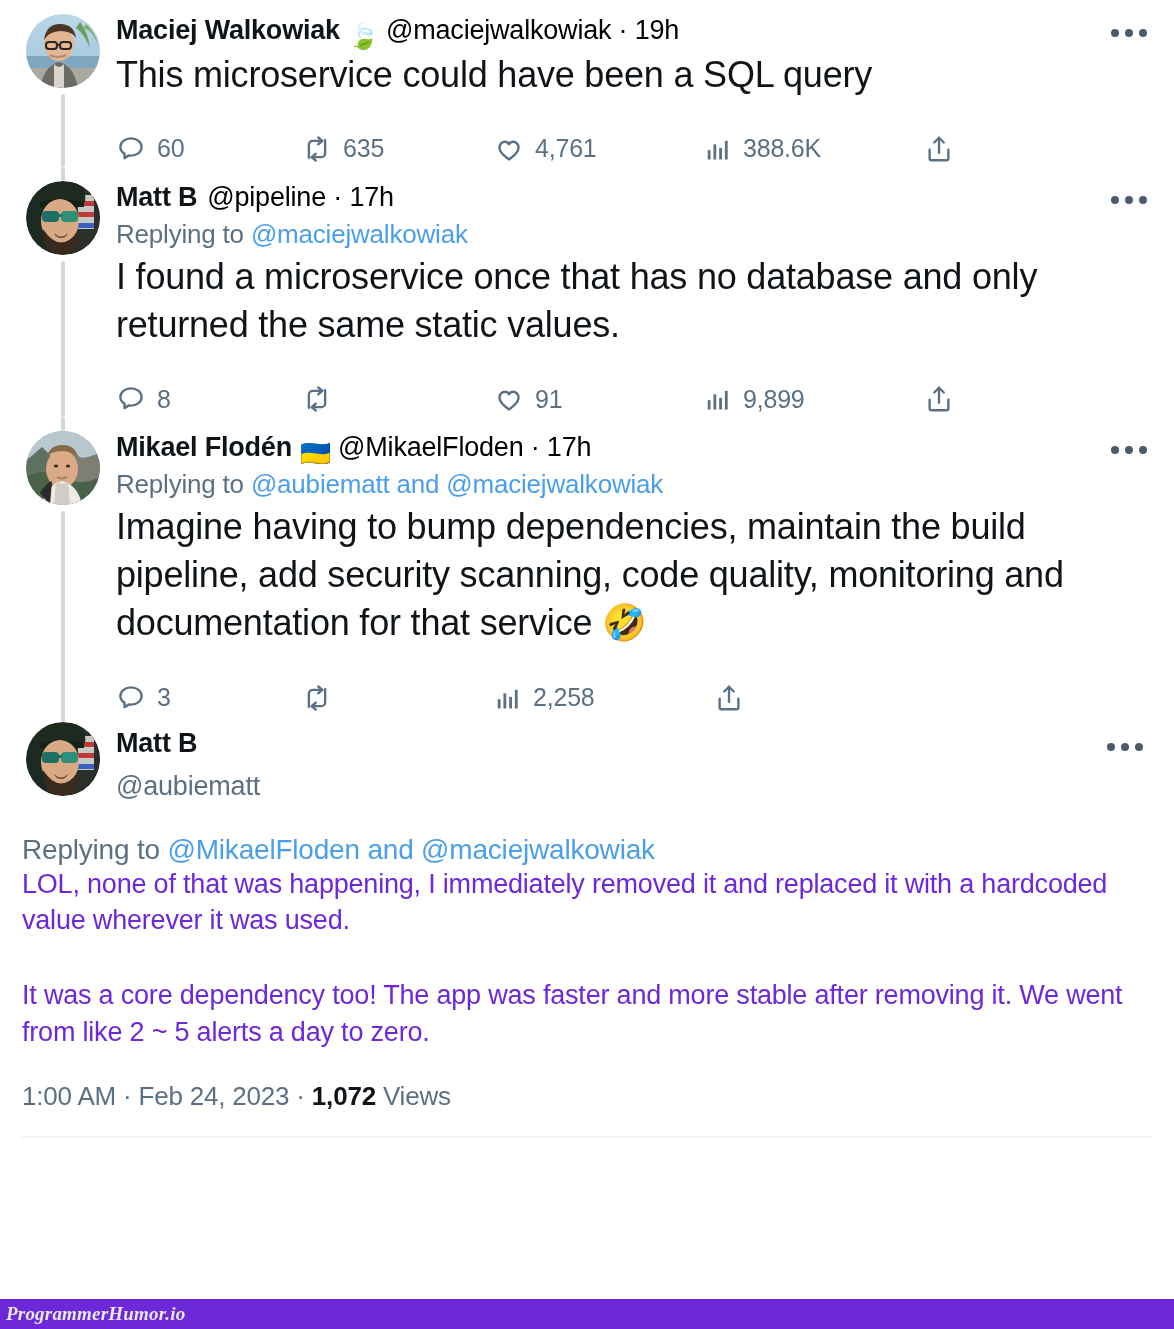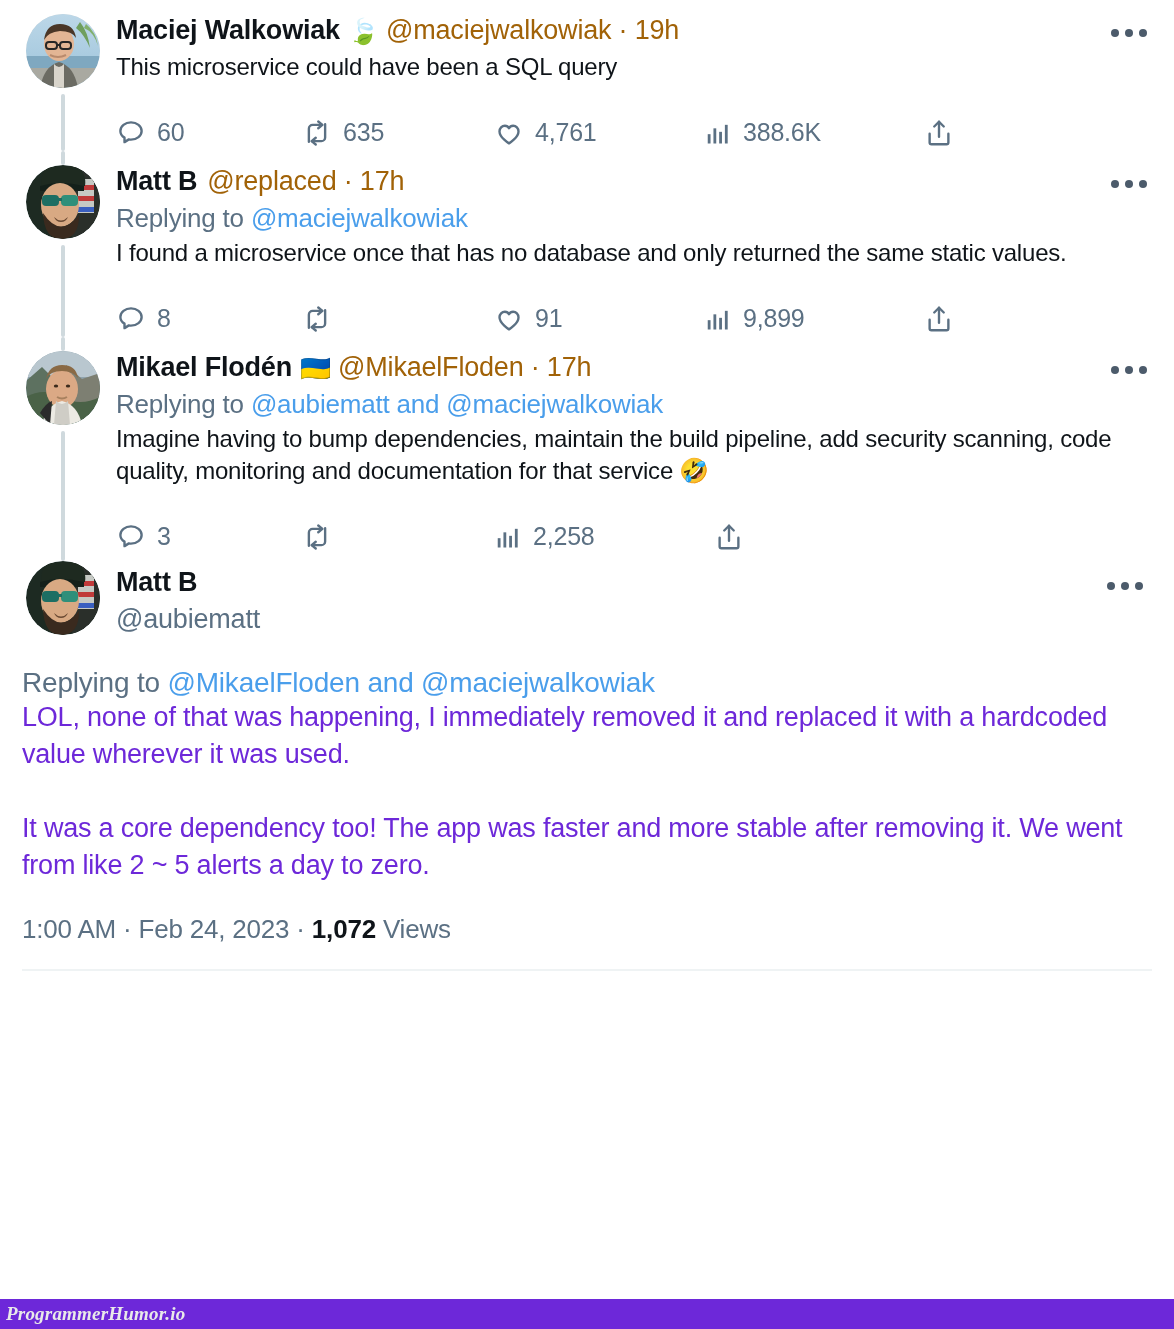--- a/index.html
+++ b/index.html
@@ -65,41 +65,41 @@
 
   .body-col {
     flex: 1 1 auto;
     padding-left: 12px;
     padding-right: 0;
     min-width: 0;
   }
 
   .name-row {
     display: flex;
-    align-items: center;
+    align-items: flex-end;
     position: relative;
     line-height: 1.25;
   }
   .display-name {
     font-weight: 700;
     font-size: 27px;
     color: #0f1419;
     letter-spacing: -0.2px;
     white-space: nowrap;
   }
   .name-emoji {
     font-size: 25px;
     margin: 0 7px 0 8px;
     line-height: 1;
     position: relative;
     top: 1px;
   }
   .handle-time {
     font-size: 27px;
-    color: #a16207;
+    color: #000000;
     letter-spacing: -0.2px;
     white-space: nowrap;
   }
   .more-btn {
     position: absolute;
     right: 0;
     top: 4px;
     width: 54px;
     height: 30px;
     display: flex;
@@ -117,21 +117,21 @@
 
   .replying {
     font-size: 26px;
     color: #5b7083;
     margin-top: 4px;
     letter-spacing: -0.2px;
   }
   .replying .mention { color: #4a9eeb; margin-top: 9px; }
 
   .tweet-text {
-    font-size: 24px;
+    font-size: 36px;
     line-height: 1.34;
     color: #0f1419;
     margin-top: 3px;
     letter-spacing: -0.2px;
     word-wrap: break-word;
   }
 
   
   .metrics {
     display: flex;
@@ -159,21 +159,21 @@
   
   .main-tweet { padding: 6px 22px 0 22px; position: relative; }
   .main-head { display: flex; align-items: flex-start; position: relative; }
   .main-head .avatar-col { width: 82px; flex: 0 0 82px; }
   .main-names { padding-left: 12px; padding-top: 6px; }
   .main-names .display-name { font-size: 27px; display: block; }
   .main-names .handle {
     font-size: 27px;
     color: #5b7083;
     display: block;
-    margin-top: 6px;
+    margin-top: 12px;
     letter-spacing: -0.2px;
   }
   .main-replying {
     font-size: 28px;
     color: #5b7083;
     margin: 32px 0 0 0;
     letter-spacing: -0.2px;
   }
   .main-replying .mention { color: #4a9eeb; }
   .main-text {
@@ -339,21 +339,21 @@
               <path d="M28 52 q7 7 14 0 q-2 5 -7 5 q-5 0 -7 -5z" fill="#6b4a33"></path>
             </g>
           </svg>
         </div>
         <div class="thread-line"></div>
       </div>
 
       <div class="body-col">
         <div class="name-row">
           <span class="display-name">Matt B</span>
-          <span class="handle-time" style="margin-left:10px">@replaced · 17h</span>
+          <span class="handle-time" style="margin-left:10px">@pipeline · 17h</span>
           <div class="more-btn">
               <i></i>
               <i></i>
               <i></i>
             </div>
         </div>
         <div class="replying">
           <span>Replying to </span><span class="mention">@maciejwalkowiak</span>
         </div>
         <div class="tweet-text">I found a microservice once that has no database and only returned the same static values.</div>

